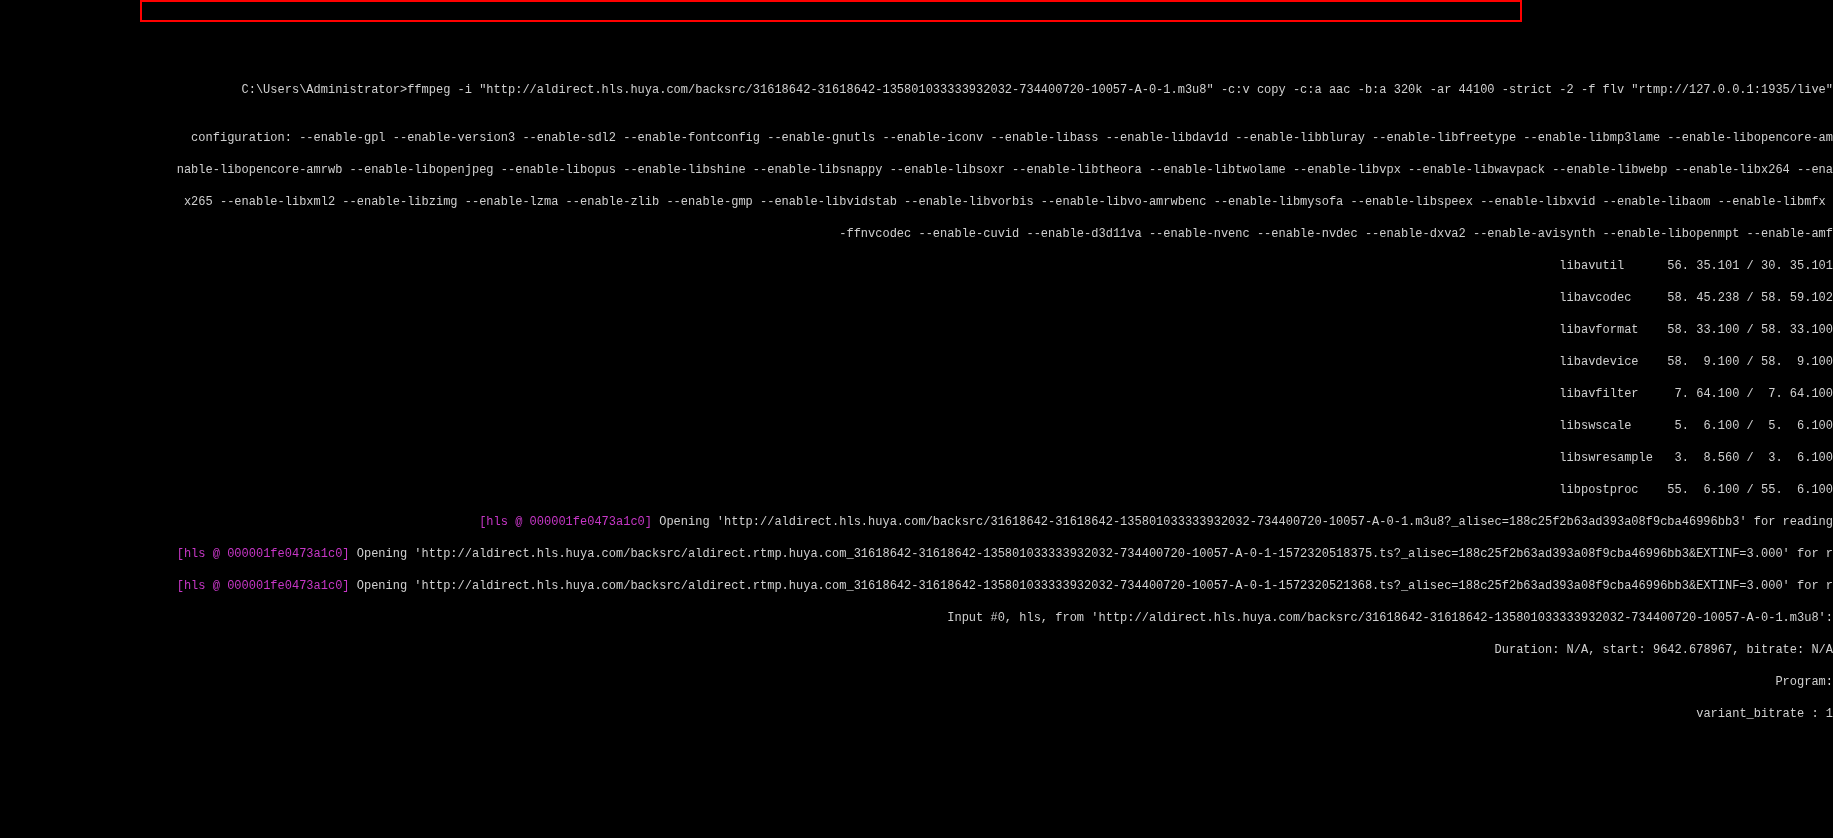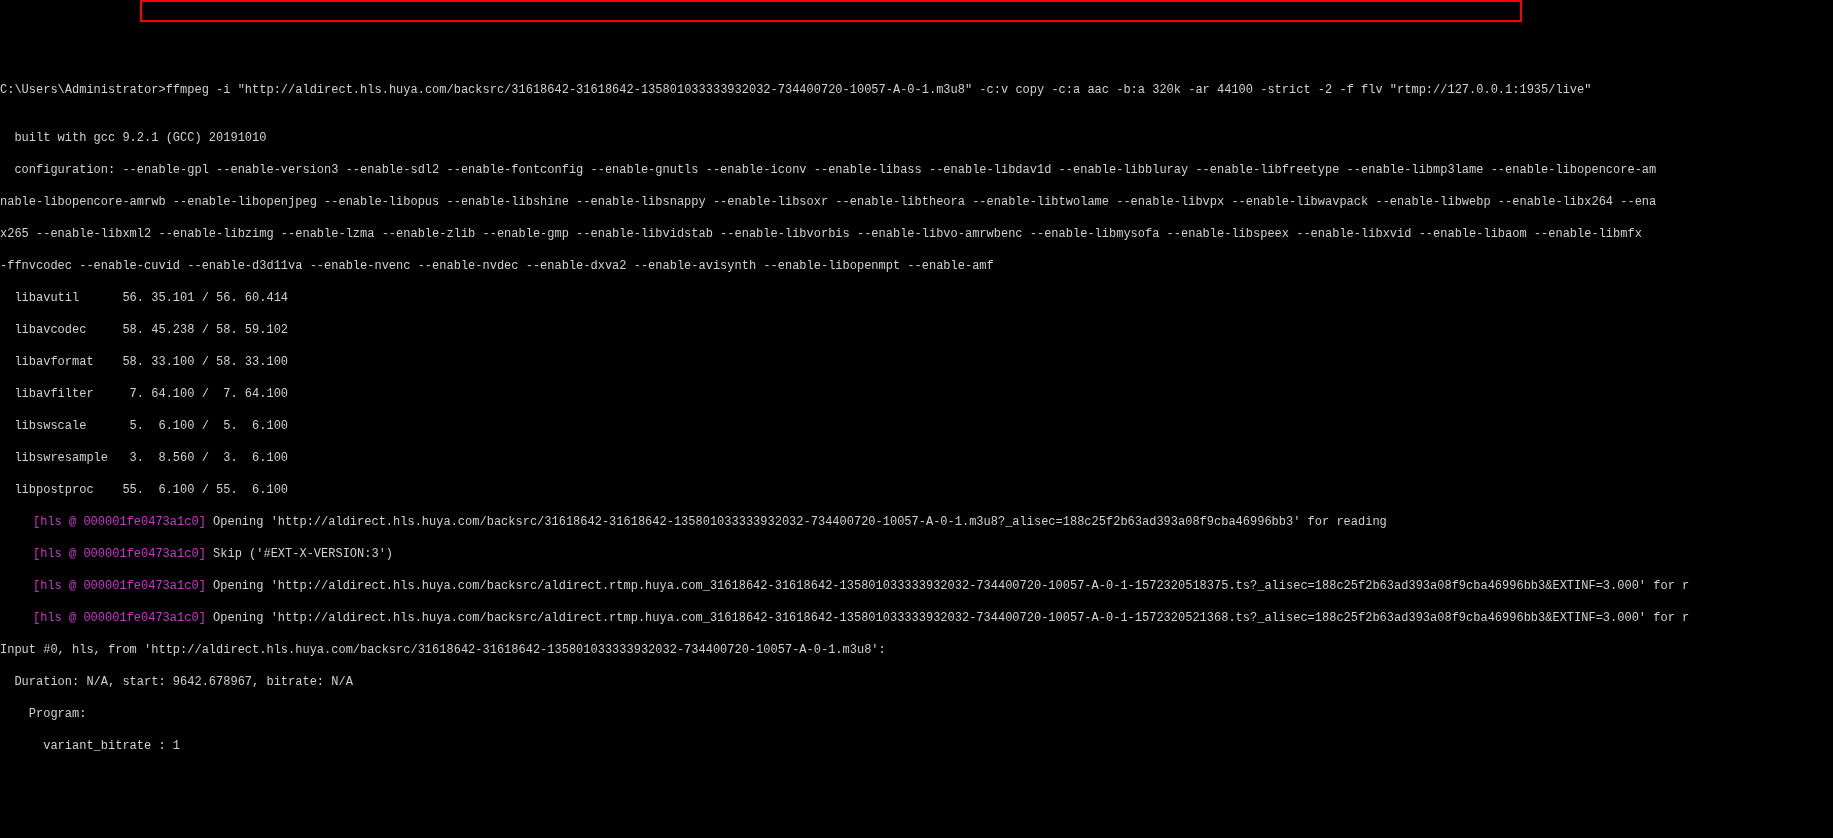--- a/index.html
+++ b/index.html
@@ -14,20 +14,21 @@
     height: 838px;
     overflow: hidden;
     white-space: pre;
   }
   .terminal {
     padding: 2px 0 0 0;
   }
   .line {
     display: block;
     white-space: pre;
+    text-align: right;
   }
   .highlight-box {
     border: 2px solid #ff0000;
     display: inline-block;
     padding: 0 4px;
     margin-left: 140px;
     position: absolute;
     top: 0px;
     left: 0px;
     width: 1370px;
@@ -36,34 +37,33 @@
   .magenta { color: #c837c8; margin-left: 33px; }
 </style>
 </head>
 <body>
 
 
 
 <div class="terminal">
 <span class="line"><span>C:\Users\Administrator&gt;</span><span>ffmpeg -i "http://aldirect.hls.huya.com/backsrc/31618642-31618642-135801033333932032-734400720-10057-A-0-1.m3u8" -c:v copy -c:a aac -b:a 320k -ar 44100 -strict -2 -f flv "rtmp://127.0.0.1:1935/live"</span></span>
 <div class="highlight-box"></div>
-<span class="line">  built with gcc 9.2.1 (GCC) 20191010</span>
 <span class="line">  configuration: --enable-gpl --enable-version3 --enable-sdl2 --enable-fontconfig --enable-gnutls --enable-iconv --enable-libass --enable-libdav1d --enable-libbluray --enable-libfreetype --enable-libmp3lame --enable-libopencore-am</span>
 <span class="line">nable-libopencore-amrwb --enable-libopenjpeg --enable-libopus --enable-libshine --enable-libsnappy --enable-libsoxr --enable-libtheora --enable-libtwolame --enable-libvpx --enable-libwavpack --enable-libwebp --enable-libx264 --ena</span>
 <span class="line">x265 --enable-libxml2 --enable-libzimg --enable-lzma --enable-zlib --enable-gmp --enable-libvidstab --enable-libvorbis --enable-libvo-amrwbenc --enable-libmysofa --enable-libspeex --enable-libxvid --enable-libaom --enable-libmfx </span>
 <span class="line">-ffnvcodec --enable-cuvid --enable-d3d11va --enable-nvenc --enable-nvdec --enable-dxva2 --enable-avisynth --enable-libopenmpt --enable-amf</span>
-<span class="line">  libavutil      56. 35.101 / 56. 60.414</span>
+<span class="line">  libavutil      56. 35.101 / 30. 35.101</span>
 <span class="line">  libavcodec     58. 45.238 / 58. 59.102</span>
 <span class="line">  libavformat    58. 33.100 / 58. 33.100</span>
+<span class="line">  libavdevice    58.  9.100 / 58.  9.100</span>
 <span class="line">  libavfilter     7. 64.100 /  7. 64.100</span>
 <span class="line">  libswscale      5.  6.100 /  5.  6.100</span>
 <span class="line">  libswresample   3.  8.560 /  3.  6.100</span>
 <span class="line">  libpostproc    55.  6.100 / 55.  6.100</span>
 <span class="line"><span class="magenta">[hls @ 000001fe0473a1c0]</span><span> Opening 'http://aldirect.hls.huya.com/backsrc/31618642-31618642-135801033333932032-734400720-10057-A-0-1.m3u8?_alisec=188c25f2b63ad393a08f9cba46996bb3' for reading</span></span>
-<span class="line"><span class="magenta">[hls @ 000001fe0473a1c0]</span><span> Skip ('#EXT-X-VERSION:3')</span></span>
 <span class="line"><span class="magenta">[hls @ 000001fe0473a1c0]</span><span> Opening 'http://aldirect.hls.huya.com/backsrc/aldirect.rtmp.huya.com_31618642-31618642-135801033333932032-734400720-10057-A-0-1-1572320518375.ts?_alisec=188c25f2b63ad393a08f9cba46996bb3&amp;EXTINF=3.000' for r</span></span>
 <span class="line"><span class="magenta">[hls @ 000001fe0473a1c0]</span><span> Opening 'http://aldirect.hls.huya.com/backsrc/aldirect.rtmp.huya.com_31618642-31618642-135801033333932032-734400720-10057-A-0-1-1572320521368.ts?_alisec=188c25f2b63ad393a08f9cba46996bb3&amp;EXTINF=3.000' for r</span></span>
 <span class="line">Input #0, hls, from 'http://aldirect.hls.huya.com/backsrc/31618642-31618642-135801033333932032-734400720-10057-A-0-1.m3u8':</span>
 <span class="line">  Duration: N/A, start: 9642.678967, bitrate: N/A</span>
 <span class="line">    Program:</span>
 <span class="line">      variant_bitrate : 1</span>
 
 
 
 

